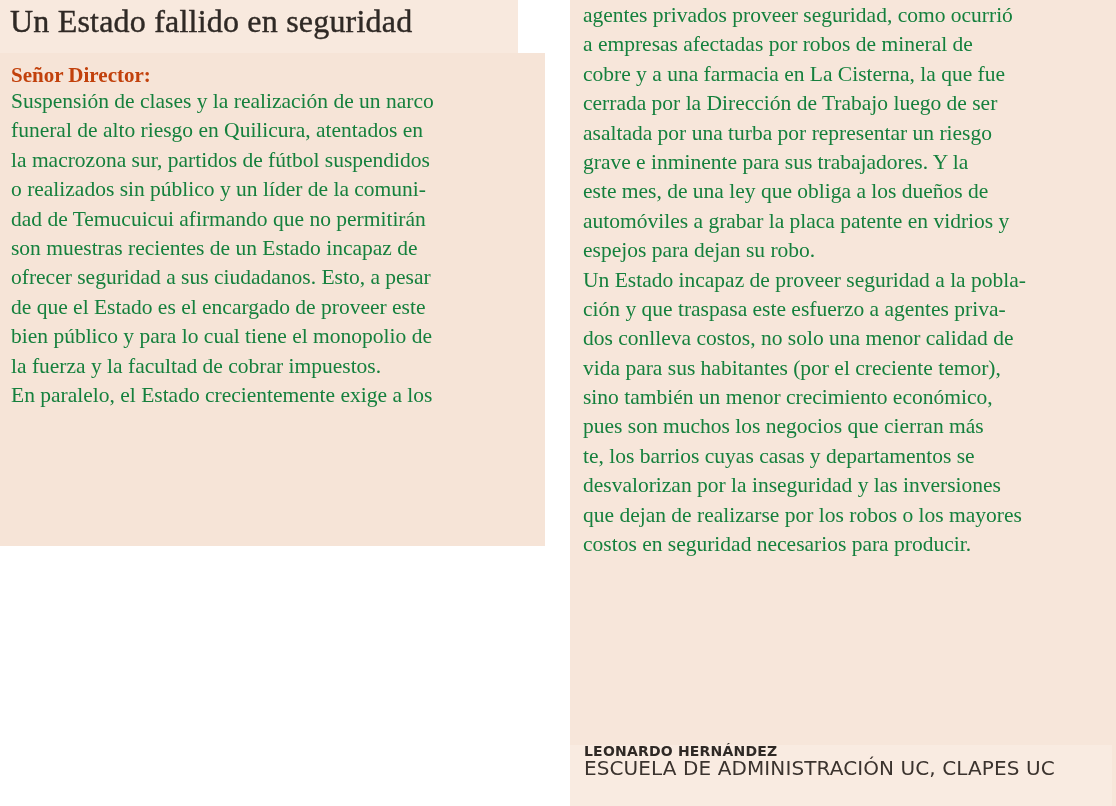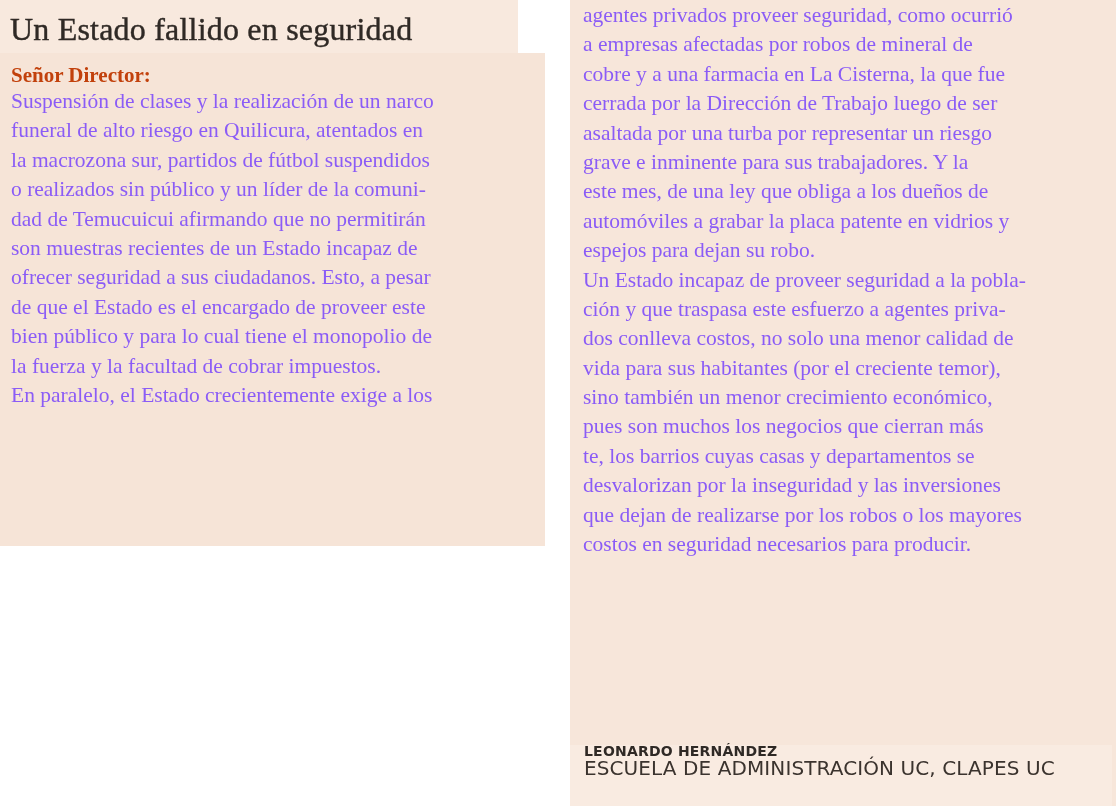--- a/index.html
+++ b/index.html
@@ -42,21 +42,21 @@
     #right-panel-bottom {
       left: 570px;
       top: 745px;
       width: 542px;
       height: 61px;
       background: #f9ebe1;
     }
     .title {
       position: absolute;
       left: 10px;
-      top: 9px;
+      top: 1px;
       margin: 0;
       font-family: "Liberation Serif", "DejaVu Serif", serif;
       font-weight: normal;
       font-size: 32px;
       letter-spacing: 0.2px;
       color: #2f2925;
       white-space: nowrap;
       line-height: 40px;
       -webkit-text-stroke: 0.4px #2f2925;
     }
@@ -73,21 +73,21 @@
       white-space: nowrap;
     }
     .col {
       position: absolute;
       margin: 0;
       padding: 0;
       list-style: none;
       font-family: "Liberation Serif", "DejaVu Serif", serif;
       font-size: 21.5px;
       line-height: 29.4px;
-      color: #8b5cf6;
+      color: #15803d;
     }
     .col li {
       white-space: nowrap;
       height: 29.4px;
     }
     #left-lines {
       left: 11px;
       top: 87px;
     }
     #right-lines {

